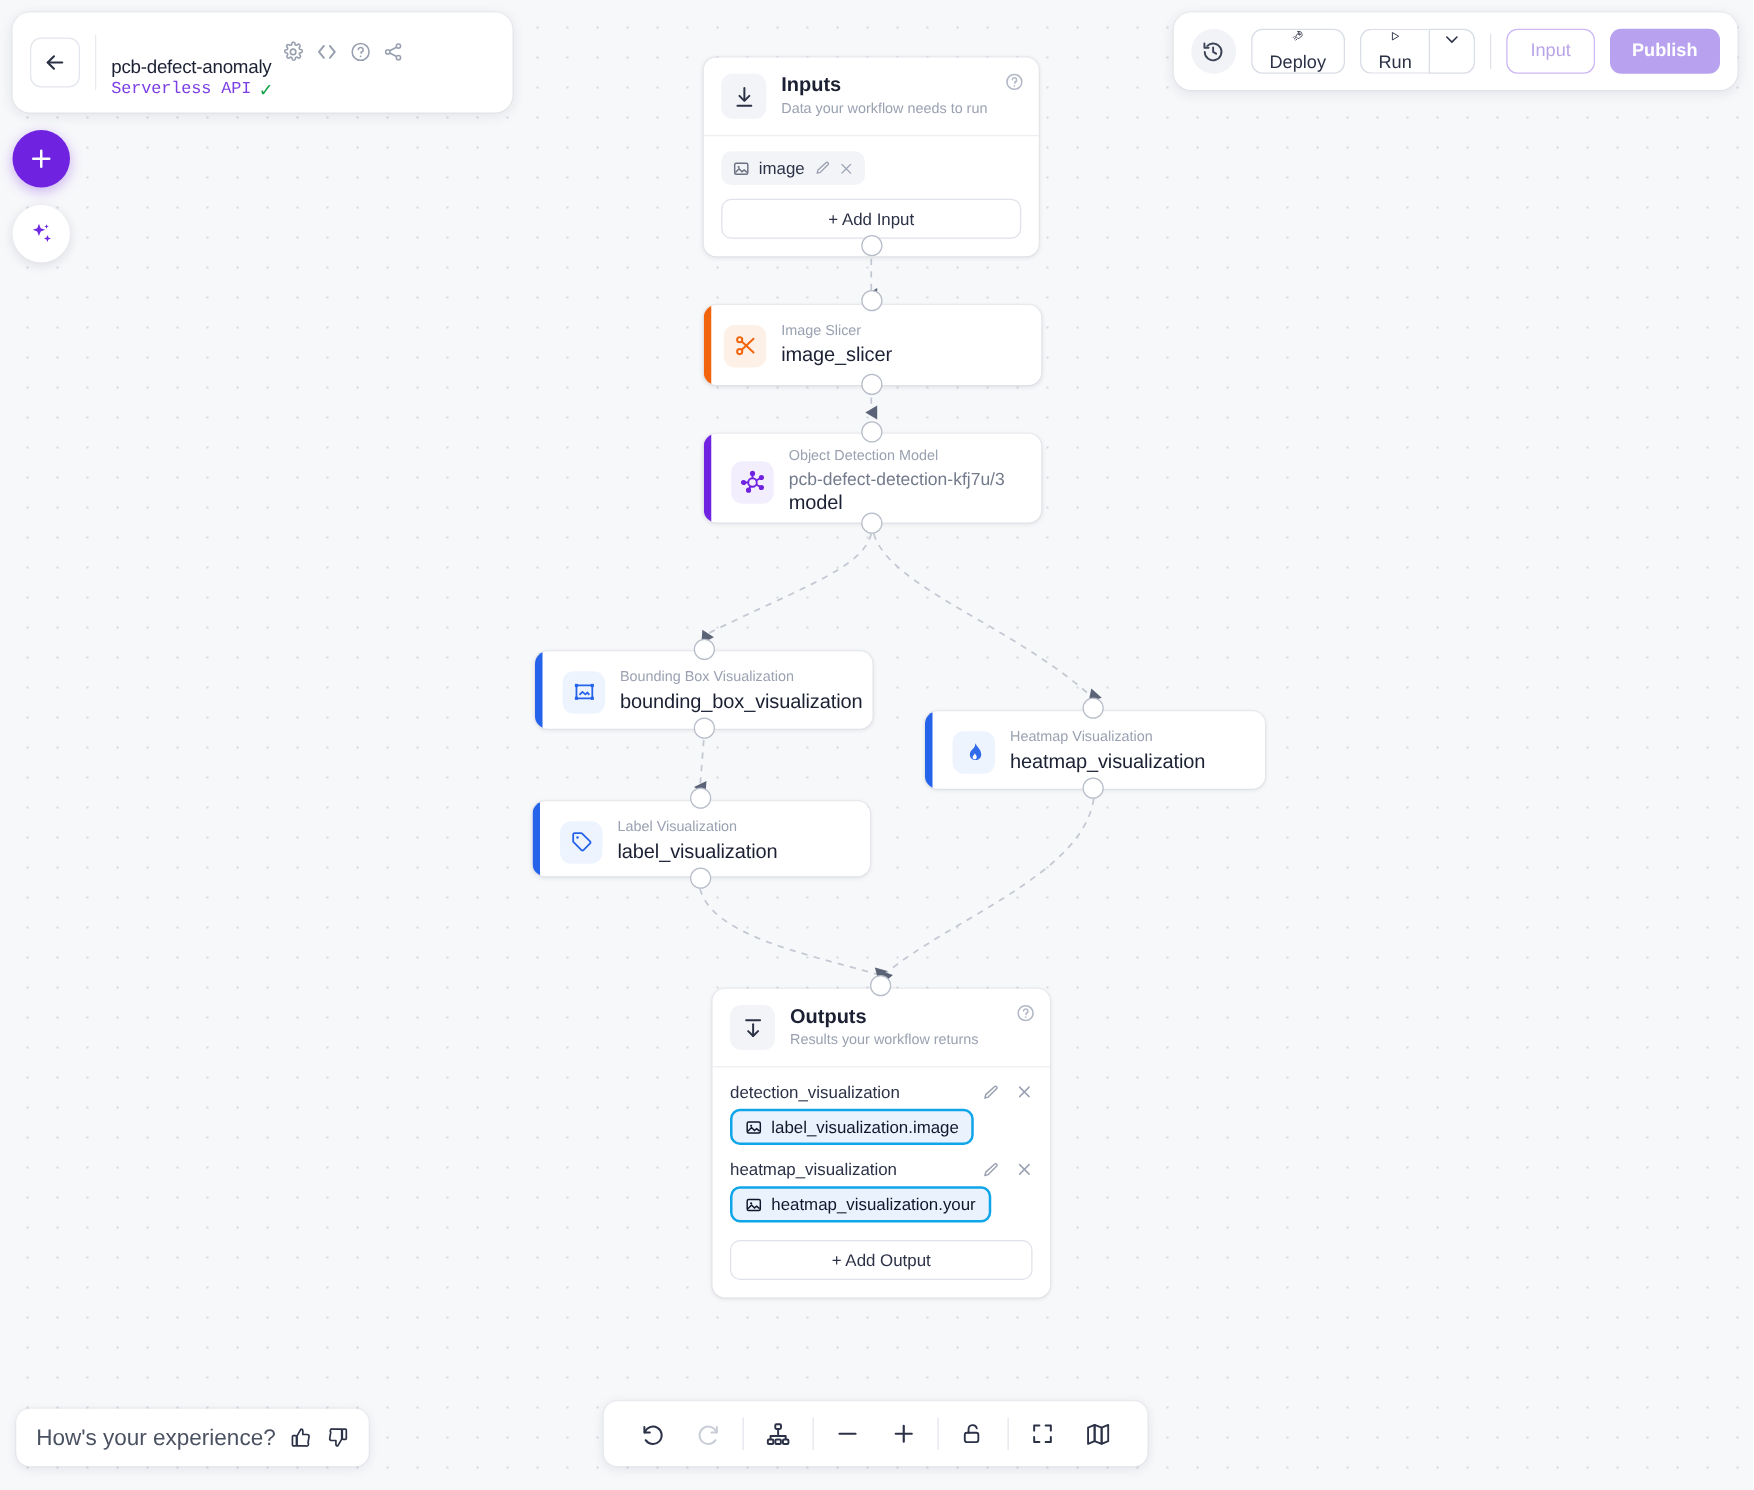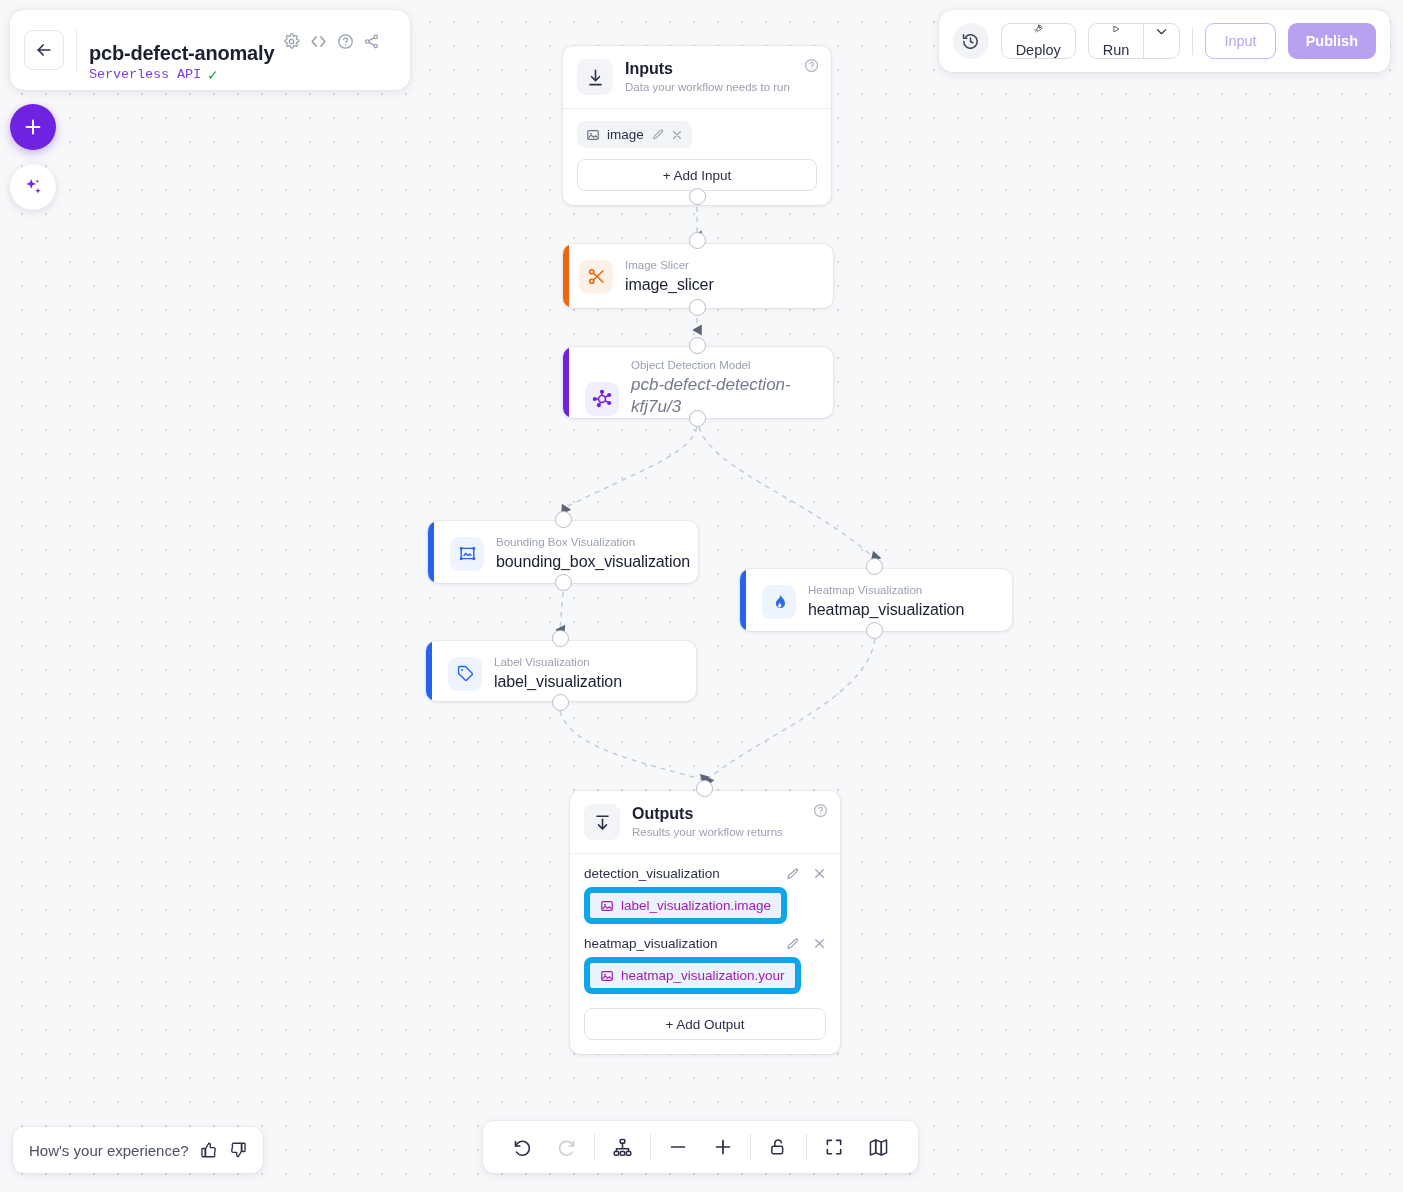--- a/index.html
+++ b/index.html
@@ -31,21 +31,21 @@
   .back-btn {
     width: 40px; height: 40px; flex: 0 0 40px;
     border: 1px solid #e3e6ec; border-radius: 9px;
     background: #fff; display: flex; align-items: center; justify-content: center;
     cursor: pointer;
   }
   .vdiv { width: 1px; height: 44px; background: #e8eaef; margin: 0 12px; }
   .header-texts { display: flex; flex-direction: column; gap: 2px; }
   .title-row { display: flex; align-items: center; gap: 9px; }
   .wf-title {
-    font-size: 20px; font-weight: bold; color: #1b2033; letter-spacing: -0.2px; margin-top: 24px;
+    font-size: 15px; font-weight: normal; color: #1b2033; letter-spacing: -0.2px; margin-top: 24px;
   }
   .hdr-icon { color: #98a0b0; display: flex; cursor: pointer; }
   .sub-row { display: flex; align-items: center; gap: 6px; }
   .wf-sub {
     font-family: "Liberation Mono", monospace;
     font-size: 13.5px; color: #7b3fe4; letter-spacing: -0.1px;
   }
   .check { color: #16a34a; font-size: 14px; line-height: 1; }
 
   
@@ -102,21 +102,21 @@
   .accent {
     position: absolute; left: 0; top: 0; bottom: 0; width: 6px;
     border-top-left-radius: 10px; border-bottom-left-radius: 10px;
   }
   .node-row { display: flex; align-items: center; gap: 12px; padding: 14px 16px; }
   .node-ico {
     width: 34px; height: 34px; flex: 0 0 34px; border-radius: 9px;
     display: flex; align-items: center; justify-content: center;
   }
   .node-kind { font-size: 11.5px; color: #9aa1b1; line-height: 1.35; }
-  .node-ver  { font-size: 17px; color: #737a8c; font-style: italic; line-height: 1.35; }
+  .node-ver  { font-size: 14px; color: #737a8c; line-height: 1.35; }
   .node-name { font-size: 16px; color: #1b2033; line-height: 1.35; letter-spacing: -0.1px; }
 
   
   .io-head { display: flex; align-items: flex-start; gap: 12px; padding: 13px 14px 13px 14px; position: relative; }
   .io-ico {
     width: 36px; height: 36px; flex: 0 0 36px; border-radius: 9px; background: #f3f4f7;
     display: flex; align-items: center; justify-content: center; color: #2b3146;
   }
   .io-title { font-size: 16px; font-weight: bold; color: #1b2033; line-height: 1.25; }
   .io-sub { font-size: 11.5px; color: #9aa1b1; margin-top: 2px; }
@@ -143,37 +143,37 @@
   .out-item { margin-bottom: 4px; }
   .out-row { display: flex; align-items: center; }
   .out-label { font-size: 13.5px; color: #2b3146; flex: 1; }
   .out-actions { display: flex; align-items: center; gap: 14px; color: #9aa1b1; }
   .out-actions span { cursor: pointer; display: flex; }
   .chip {
     display: inline-flex; align-items: center; gap: 7px;
     border-radius: 8px; padding: 5px 10px; margin-top: 6px; margin-bottom: 8px;
     font-size: 13.5px; cursor: pointer;
   }
-  .chip-blue { background: #eaf2fe; border: 6px solid #0ea5e9; color: #a21caf; align-items: center; }
+  .chip-blue { background: #eaf2fe; border: 2px solid #0ea5e9; color: #0f172a; align-items: center; }
   .chip-purple { background: #f2eefc; border: 1px solid #e0d6f8; color: #7b3fe4; }
 
   
   .handle {
     position: absolute; width: 17px; height: 17px; border-radius: 50%;
     background: #fff; border: 1.6px solid #b6bcc8; cursor: crosshair; z-index: 5;
   }
 
   
   .feedback {
     position: absolute; left: 13px; bottom: 19px;
     height: 46px; background: #fff; border-radius: 11px;
     box-shadow: 0 2px 9px rgba(20,25,50,.09), 0 0 0 1px rgba(20,25,50,.03);
     display: flex; align-items: center; gap: 11px; padding: 0 16px;
   }
-  .fb-text { font-size: 15px; color: #4a5161; }
+  .fb-text { font-size: 18px; color: #4a5161; }
   .fb-ico { color: #2b3146; cursor: pointer; display: flex; }
 
   .bottombar {
     position: absolute; left: 483px; bottom: 19px;
     width: 435px; height: 52px; background: #fff; border-radius: 11px;
     box-shadow: 0 2px 9px rgba(20,25,50,.09), 0 0 0 1px rgba(20,25,50,.03);
     display: flex; align-items: center; justify-content: space-evenly; padding: 0 12px;
   }
   .bb-ico { color: #2b3146; cursor: pointer; display: flex; align-items: center; justify-content: center; width: 34px; height: 34px; }
   .bb-ico.disabled { color: #c9cdd6; cursor: default; }

